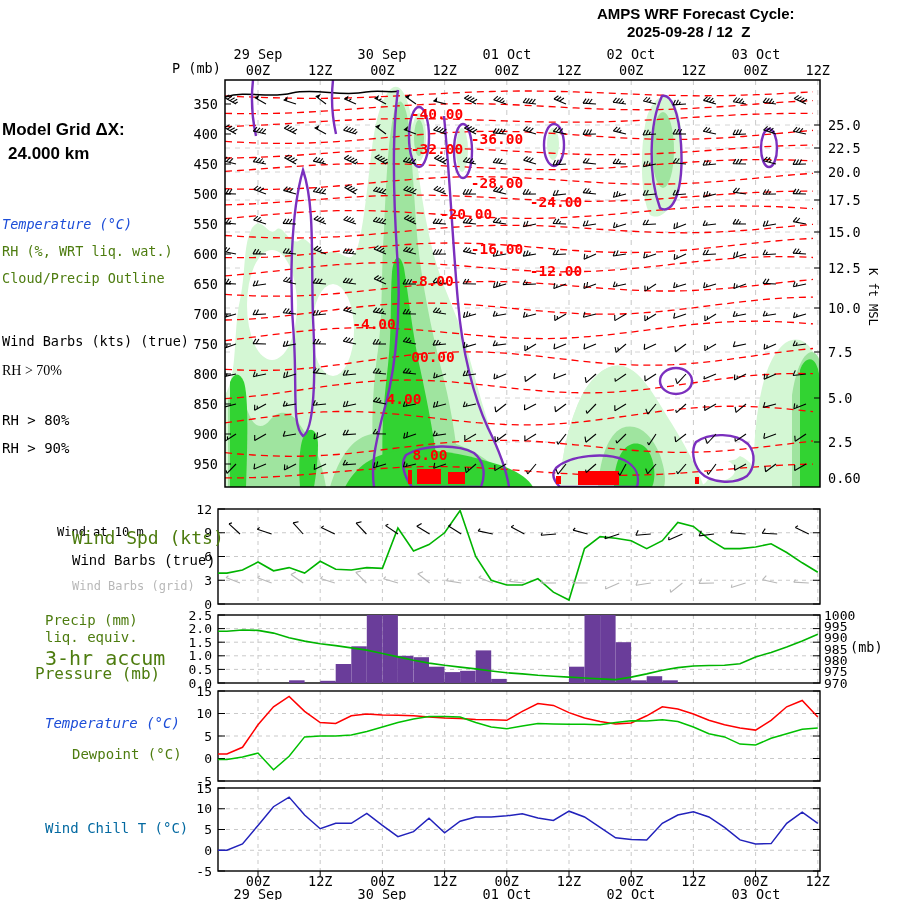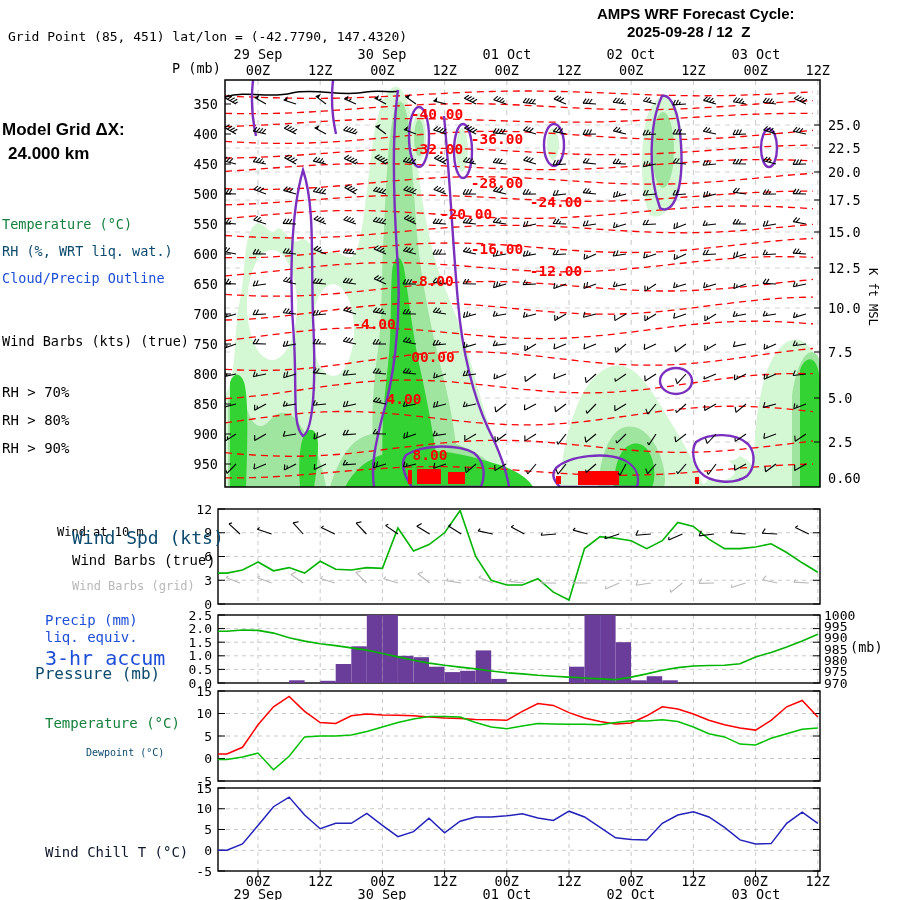--- a/index.html
+++ b/index.html
@@ -9,34 +9,34 @@
   .lbl{position:absolute;white-space:pre;font-family:"DejaVu Sans Mono",monospace;
        font-size:13.5px;color:#000;line-height:1.1;}
   .title{left:8px;top:3px;font:bold 19px "Liberation Sans",sans-serif;color:#000;}
   .subtitle{left:8px;top:30px;font-size:13px;}
   .cycle1{left:597px;top:5px;font:bold 15px "Liberation Sans",sans-serif;}
   .cycle2{left:627px;top:23px;font:bold 15px "Liberation Sans",sans-serif;}
   .pmb{left:172px;top:61px;}
   .kft{left:866px;top:268px;font-size:12px;writing-mode:vertical-rl;}
   .mg1{left:2px;top:120px;font:bold 17px "Liberation Sans",sans-serif;}
   .mg2{left:8px;top:144px;font:bold 17px "Liberation Sans",sans-serif;}
-  .red{color:#15803d;} .green{color:#0c4a6e;} .purple{color:#1d4ed8;}
-  .blue{color:#0f172a;margin-top:24px;} .gray{color:#b8b8b8;}
+  .red{color:#1d4ed8;font-style:italic;} .green{color:#4d7c0f;} .purple{color:#4d7c0f;}
+  .blue{color:#0369a1;} .gray{color:#b8b8b8;}
   .ltemp{left:2px;top:217px;} .lrh{left:2px;top:244px;}
   .lcloud{left:2px;top:271px;} .lbarbs{left:2px;top:298px;margin-top:36px;}
-  .rl{font-size:14px;} .rl0{left:2px;top:385px;} .rl1{left:2px;top:413px;} .rl2{left:2px;top:441px;}
+  .rl{font-size:14px;} .rl0{left:2px;top:363px;font-family:Liberation Serif, serif;} .rl1{left:2px;top:413px;} .rl2{left:2px;top:441px;}
   .sw{position:absolute;left:88px;width:46px;height:28px;}
   .sw0{top:378px;} .sw1{top:406px;} .sw2{top:434px;}
   .wt{left:57px;top:526px;font-size:12px;}
   .ws{left:72px;top:528px;font-size:18px;}
   .wb{left:72px;top:554px;font-size:14px;font-family:Liberation Mono, monospace;}
   .wg{left:72px;top:580px;font-size:12px;text-align:center;}
   .pp1{left:45px;top:613px;font-size:14px;} .pp2{left:45px;top:630px;font-size:14px;}
   .pp3{left:45px;top:647px;font-size:20px;} .pp4{left:35px;top:665px;font-size:16px;}
-  .tt{left:45px;top:716px;font-size:14px;} .td{left:59px;top:747px;font-size:10px;padding-left:27px;}
+  .tt{left:45px;top:716px;font-size:14px;} .td{left:45px;top:747px;font-size:14px;padding-left:27px;}
   .wc{left:45px;top:821px;font-size:14px;}
   .mbr{left:850px;top:640px;}
 </style>
 </head>
 <body>
 
 <div class="stage">
   <svg id="gfx" width="900" height="900">
       <defs>
         <clipPath id="mc">
@@ -1331,21 +1331,20 @@
       <text x="755.6" y="886" font-family="DejaVu Sans Mono,monospace" font-size="13.5" fill="#000" text-anchor="middle" font-weight="normal">00Z</text>
       <line x1="817.8000000000001" y1="871" x2="817.8000000000001" y2="876" stroke="#000"></line>
       <text x="817.8000000000001" y="886" font-family="DejaVu Sans Mono,monospace" font-size="13.5" fill="#000" text-anchor="middle" font-weight="normal">12Z</text>
       <text x="258" y="899" font-family="DejaVu Sans Mono,monospace" font-size="13.5" fill="#000" text-anchor="middle" font-weight="normal">29 Sep</text>
       <text x="382" y="899" font-family="DejaVu Sans Mono,monospace" font-size="13.5" fill="#000" text-anchor="middle" font-weight="normal">30 Sep</text>
       <text x="507" y="899" font-family="DejaVu Sans Mono,monospace" font-size="13.5" fill="#000" text-anchor="middle" font-weight="normal">01 Oct</text>
       <text x="631" y="899" font-family="DejaVu Sans Mono,monospace" font-size="13.5" fill="#000" text-anchor="middle" font-weight="normal">02 Oct</text>
       <text x="756" y="899" font-family="DejaVu Sans Mono,monospace" font-size="13.5" fill="#000" text-anchor="middle" font-weight="normal">03 Oct</text>
     </svg>
 
-  <div class="lbl subtitle">Grid Point (85, 451) lat/lon = (-42.7790, 147.4320)</div>
   <div class="lbl cycle1">AMPS WRF Forecast Cycle:</div>
   <div class="lbl cycle2">2025-09-28 / 12  Z</div>
 
   <div class="lbl pmb">P (mb)</div>
   <div class="lbl kft">K ft MSL</div>
 
   <div class="lbl mg1">Model Grid ΔX:</div>
   <div class="lbl mg2">24.000 km</div>
   <div class="lbl ltemp red">Temperature (°C)</div>
   <div class="lbl lrh green">RH (%, WRT liq. wat.)</div>

